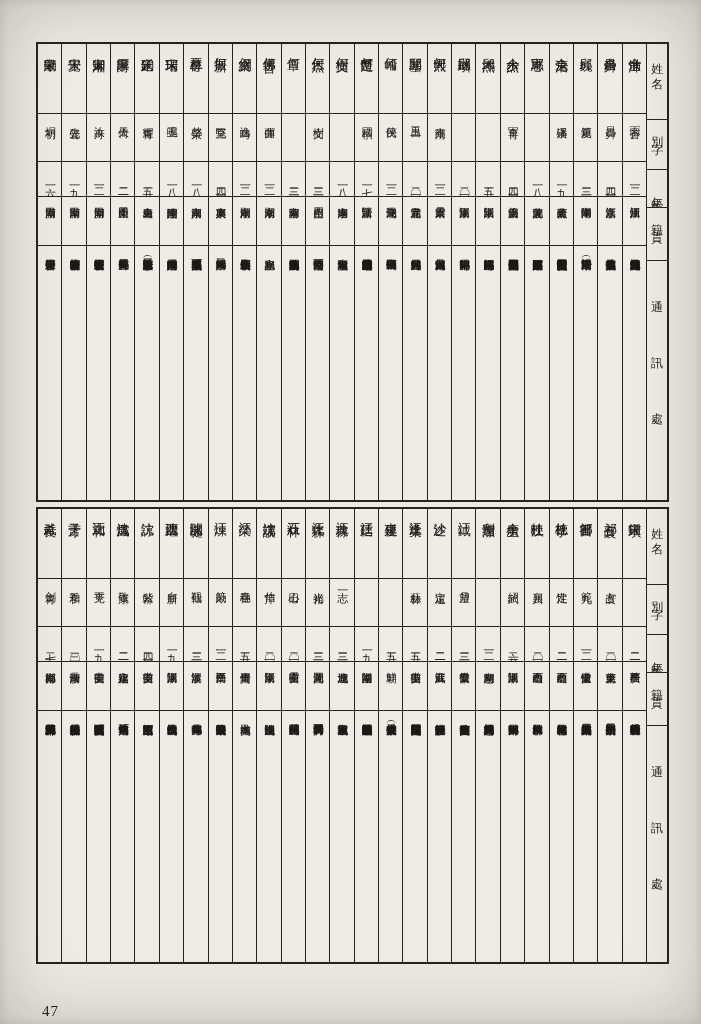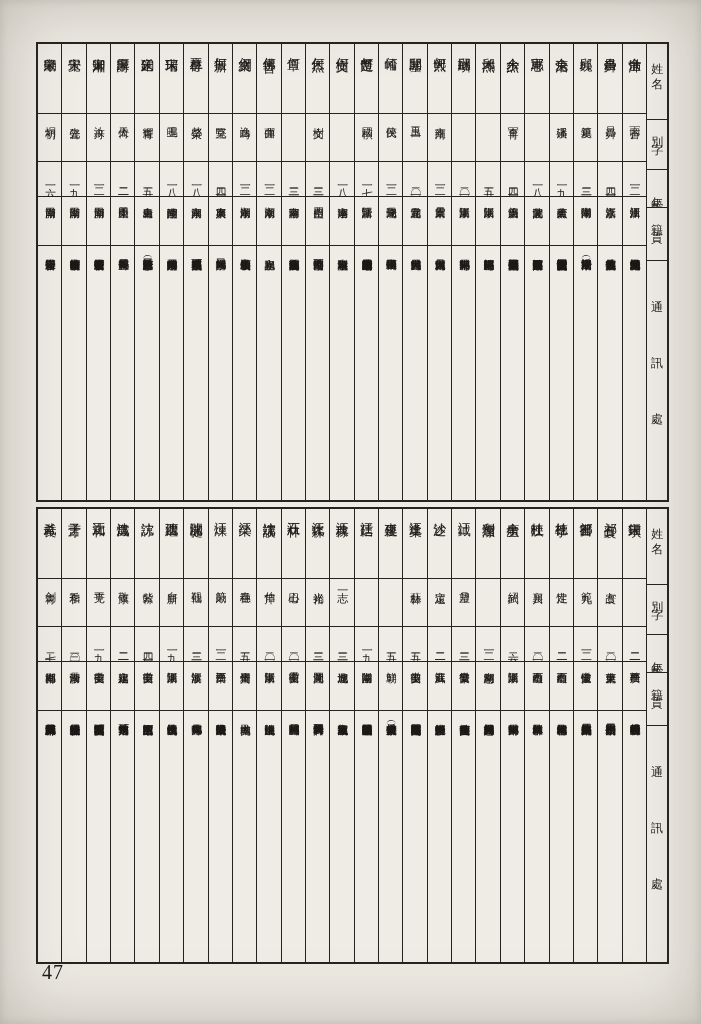--- a/index.html
+++ b/index.html
@@ -58,22 +58,22 @@
   .c-addr .vt{font-size:10.5px;line-height:1.02;max-height:100%;}
 
   .header-col .vt{font-size:12px;}
   .hl-name{padding-top:9px;}   .hl-name .vt{letter-spacing:15px;}
   .hl-zi{padding-top:6px;}     .hl-zi .vt{letter-spacing:7px;}
   .hl-age{padding-top:3px;}    .hl-age .vt{letter-spacing:3px;}
   .hl-origin{padding-top:6px;} .hl-origin .vt{letter-spacing:8px;}
   .hl-addr{padding-top:30px;}  .hl-addr .vt{letter-spacing:56px;}
 
   .page-num{
-    position:absolute;left:42px;top:961px;
-    font-size:20px;letter-spacing:1px;
+    position:absolute;left:42px;top:1003px;
+    font-size:15px;letter-spacing:1px;
     font-family:"Liberation Serif","DejaVu Serif",serif;
   }
 </style>
 </head>
 <body>
 
 <div class="page">
 
   <div class="vtable" id="table-top">
     <div class="cols">

